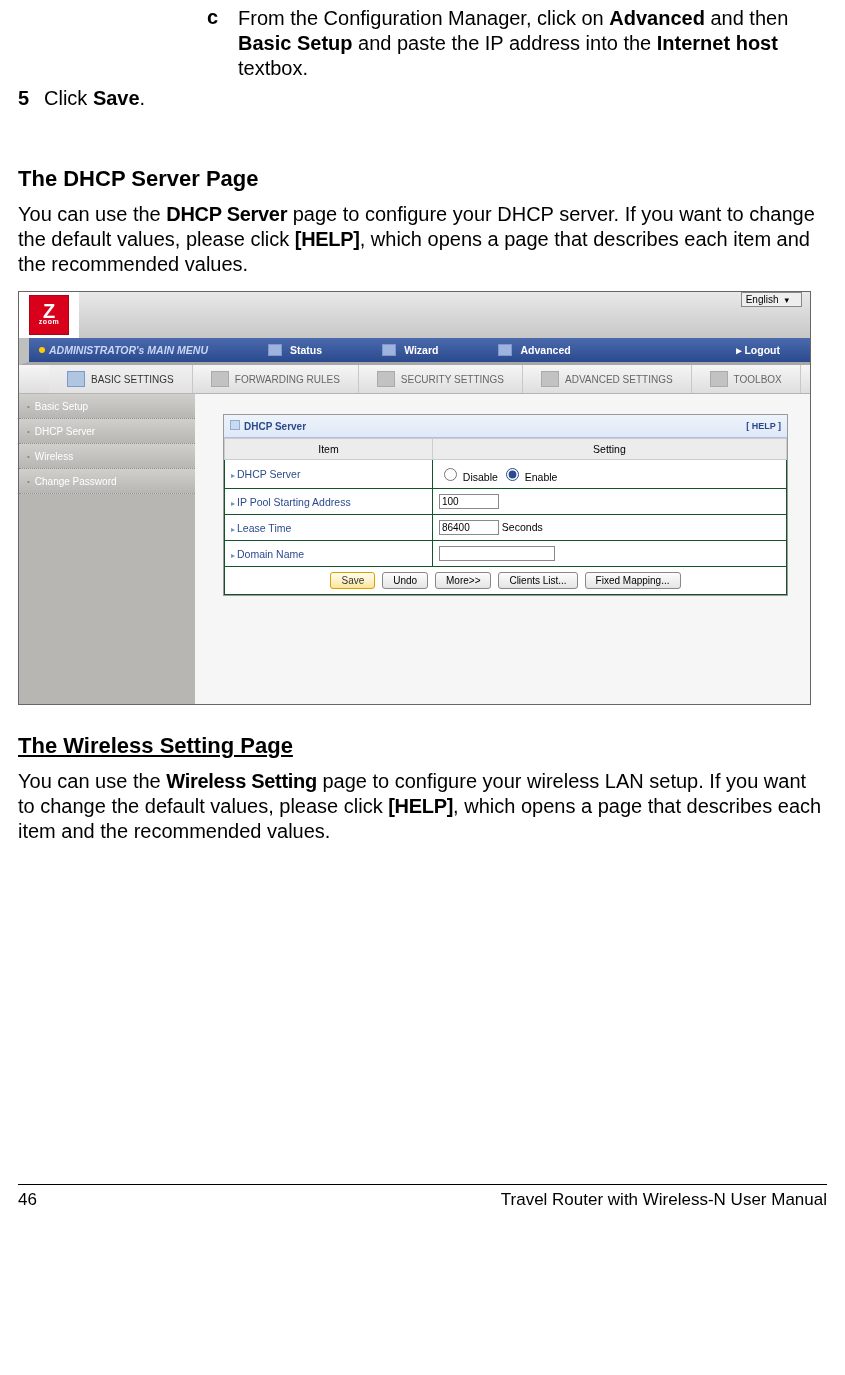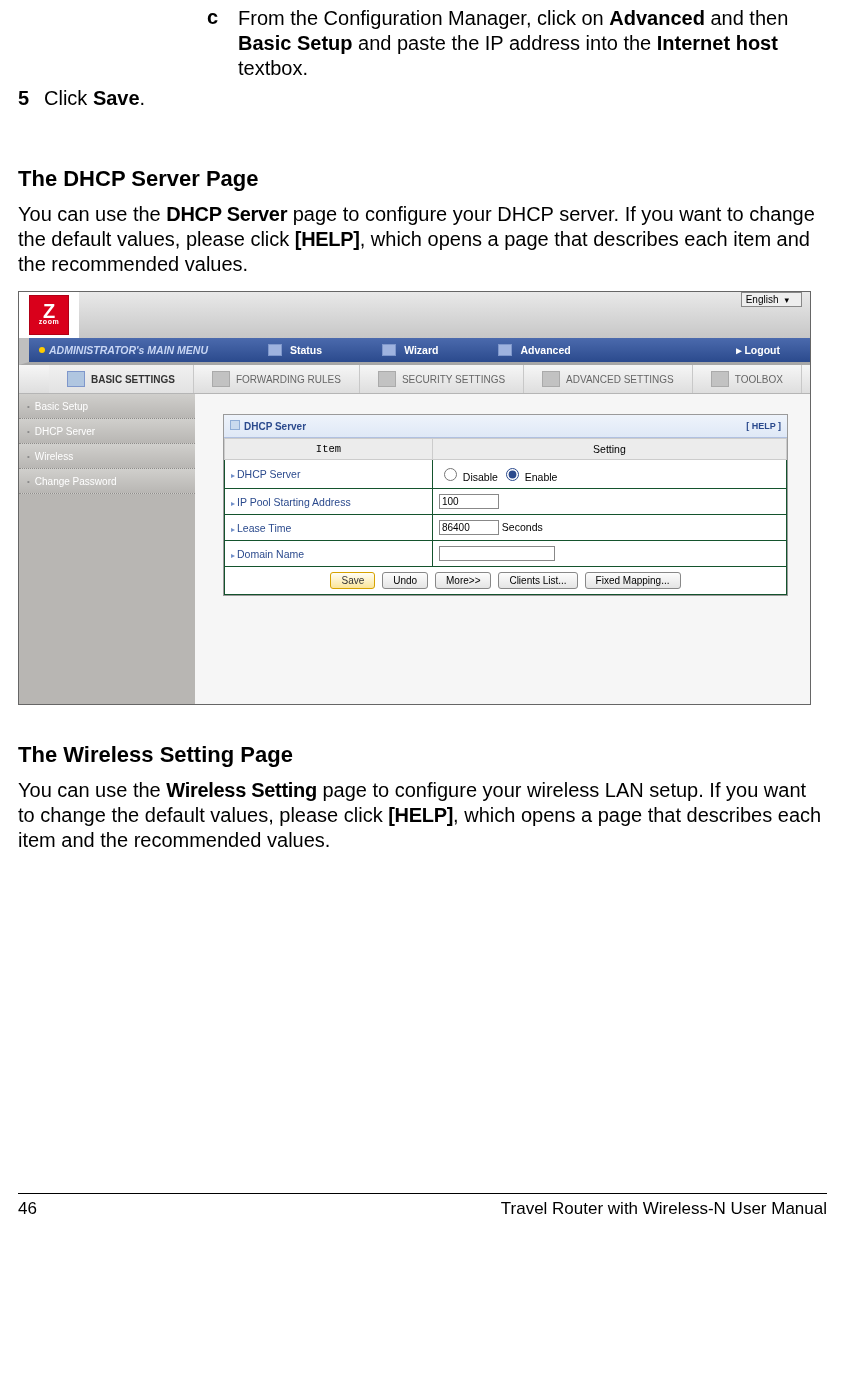--- a/index.html
+++ b/index.html
@@ -11,21 +11,21 @@
     color: #000;
   }
   .page-pad { padding: 0 18px 0 18px; }
   .step-c-row { display: flex; padding-top: 6px; }
   .step-c-marker { width: 200px; flex-shrink: 0; text-align: right; font-weight: bold; font-family: Arial, sans-serif; font-size: 20px; padding-right: 20px;}
   .step-c-text { font-size: 20px; line-height: 1.25; }
   .step-5-row { display: flex; margin-top: 6px; }
   .step-5-marker { width: 16px; flex-shrink: 0; font-weight: bold; font-size: 20px; }
   .step-5-text { font-size: 20px; margin-left: 10px;}
   h2.sec { font-size: 22px; font-weight: bold; margin: 56px 0 10px 0; }
-  h2.sec.wireless { margin-top: 37px;}
+  h2.sec.wireless { margin-top: 28px; text-decoration: underline;}
   p.para { font-size: 20px; margin: 0 0 14px 0; line-height: 1.25; }
   b.condensed { font-family: Arial, sans-serif; font-stretch: condensed; letter-spacing: -0.3px;}
 
   
   .router-box { border: 1px solid #666; margin: 0 16px 0 0; }
   .rb-top { display: flex; align-items: stretch; height: 46px; }
   .logo { width: 60px; background: #fff; display:flex; align-items:center; justify-content:center; }
   .logo-sq {
     width: 38px; height: 38px; background: #d9001b; border: 1px solid #b00016;
     display: flex; flex-direction: column; align-items: center; justify-content: center; color:#fff;
@@ -55,21 +55,21 @@
   .bb-link:last-child { margin-left:auto; }
   .bb-ico { width:12px; height:10px; background:#9fb3df; border:1px solid #7f97cb; }
 
   .tab-strip {
     height: 28px; background: linear-gradient(#f6f6f6,#dedede);
     border-bottom: 1px solid #b5b5b5; display:flex; align-items:stretch; padding-left:30px;
   }
   .tab {
     display:flex; align-items:center; gap:6px; padding:0 18px; font-size:10px; color:#666; border-right:1px solid #c8c8c8;
   }
-  .tab.active { background: linear-gradient(#f0f0f0,#e2e2e2); color:#333; font-weight:bold;text-align:right; }
+  .tab.active { background: linear-gradient(#f0f0f0,#e2e2e2); color:#333; font-weight:normal;text-align:right; }
   .tab-ico { width:16px; height:14px; background:#c2c2c2; border:1px solid #aaa; }
   .tab.active .tab-ico { background:#b0c6e0; border-color:#7f97cb;}
 
   .content-row { display:flex; min-height: 310px; }
   .sidebar { width: 176px; background: #b8b6b3; }
   .side-item {
     height: 24px; background: linear-gradient(#d0cfcc,#b8b6b3);
     border-bottom: 1px dotted #8f8d8b; font-size: 10px; color:#fff;
     display:flex; align-items:center; padding-left:8px;
   }
@@ -203,21 +203,21 @@
 
       <div class="main-panel">
         <div class="panel-box">
           <div class="panel-head">
             <span><span class="sq"></span><span>DHCP Server</span></span>
             <span class="help">[ HELP ]</span>
           </div>
           <table class="tbl">
             <tbody>
                 <tr>
-              <th style="width:37%;font-family:Liberation Mono, monospace;">Item</th>
+              <th style="width:37%;">Item</th>
               <th>Setting</th>
             </tr>
             <tr>
               <td class="item"><span class="tri">▸</span><span>DHCP Server</span></td>
               <td>
                 <input type="radio" class="radio" style=""> <span>Disable</span>
                 <input type="radio" class="radio" checked="" style=""> <span>Enable</span>
               </td>
             </tr>
             <tr>

